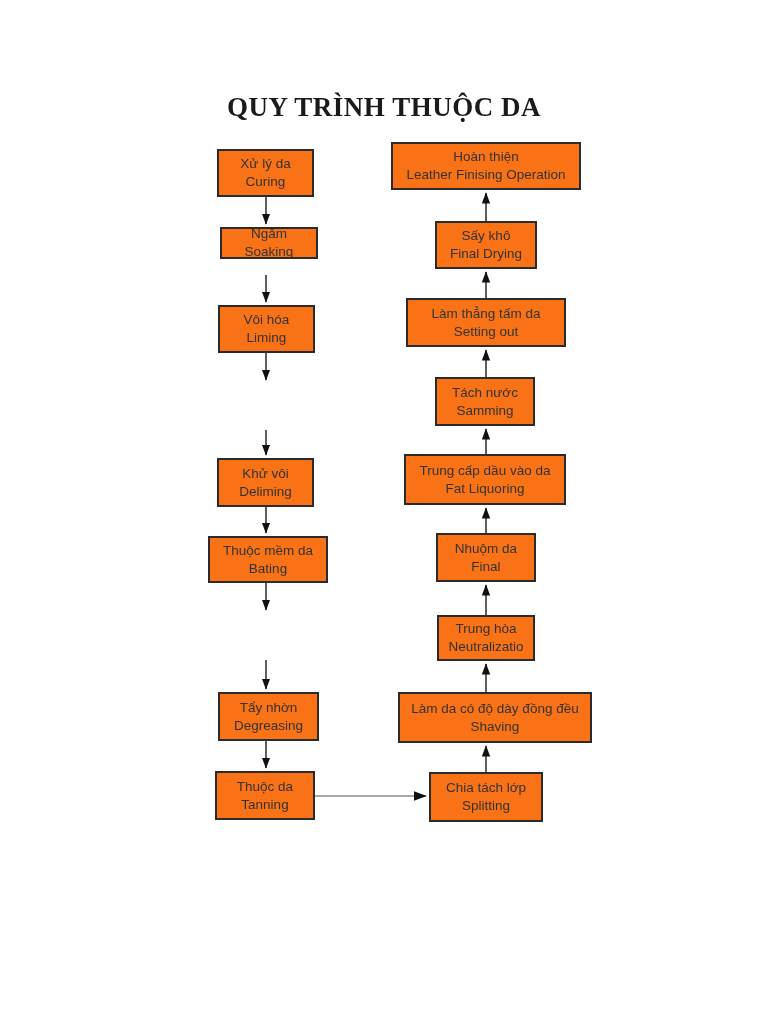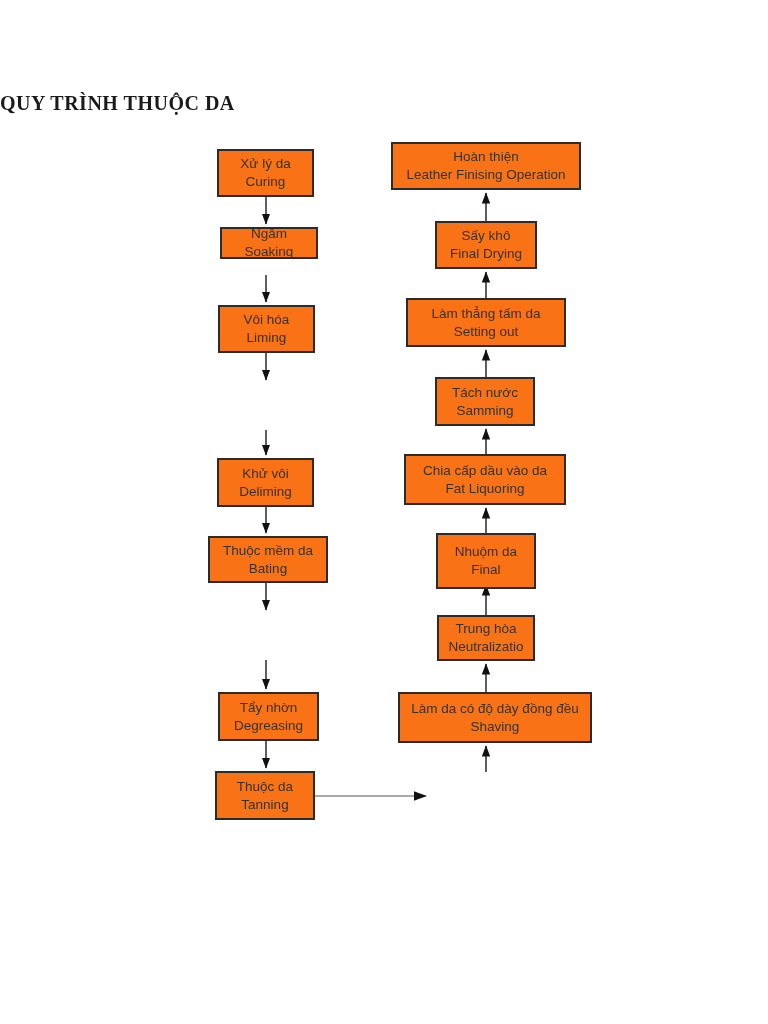--- a/index.html
+++ b/index.html
@@ -6,23 +6,24 @@
   .page{
     position:relative;
     width:768px;height:1024px;
     background:#ffffff;
     overflow:hidden;
     font-family:"Liberation Sans", sans-serif;
   }
   .page-title{
     position:absolute;
     left:0;right:0;top:92px;
+    text-align:center;
     font-family:"Liberation Serif", serif;
     font-weight:700;
-    font-size:20px;
+    font-size:27px;
     letter-spacing:0.5px;
     color:#1a1a1a;
   }
   .arrow-layer{
     position:absolute;left:0;top:0;width:768px;height:1024px;
   }
   .node{
     position:absolute;
     box-sizing:border-box;
     border:2px solid #2b2b2b;
@@ -100,35 +101,39 @@
   </div>
   <div class="node" style="left:218px;top:692px;width:101px;height:49px">
     <div class="line">Tẩy nhờn</div>
     <div class="line">Degreasing</div>
   </div>
   <div class="node" style="left:215px;top:771px;width:100px;height:49px">
     <div class="line">Thuộc da</div>
     <div class="line">Tanning</div>
   </div>
 
+  <div class="node" style="left:429px;top:772px;width:114px;height:50px">
+    <div class="line">Chia tách lớp</div>
+    <div class="line">Splitting</div>
+  </div>
   <div class="node" style="left:398px;top:692px;width:194px;height:51px">
     <div class="line">Làm da có độ dày đồng đều</div>
     <div class="line">Shaving</div>
   </div>
   <div class="node clip" style="left:437px;top:615px;width:98px;height:46px">
     <div class="line">Trung hòa</div>
     <div class="line">Neutralizatio</div>
     <div class="line">n</div>
   </div>
-  <div class="node" style="left:436px;top:533px;width:100px;height:56px">
+  <div class="node" style="left:436px;top:533px;width:100px;height:49px">
     <div class="line">Nhuộm da</div>
     <div class="line">Final</div>
   </div>
   <div class="node" style="left:404px;top:454px;width:162px;height:51px">
-    <div class="line">Chia cấp dầu vào da</div>
+    <div class="line">Trung cấp dầu vào da</div>
     <div class="line">Fat Liquoring</div>
   </div>
   <div class="node" style="left:435px;top:377px;width:100px;height:49px">
     <div class="line">Tách nước</div>
     <div class="line">Samming</div>
   </div>
   <div class="node" style="left:406px;top:298px;width:160px;height:49px">
     <div class="line">Làm thẳng tấm da</div>
     <div class="line">Setting out</div>
   </div>

